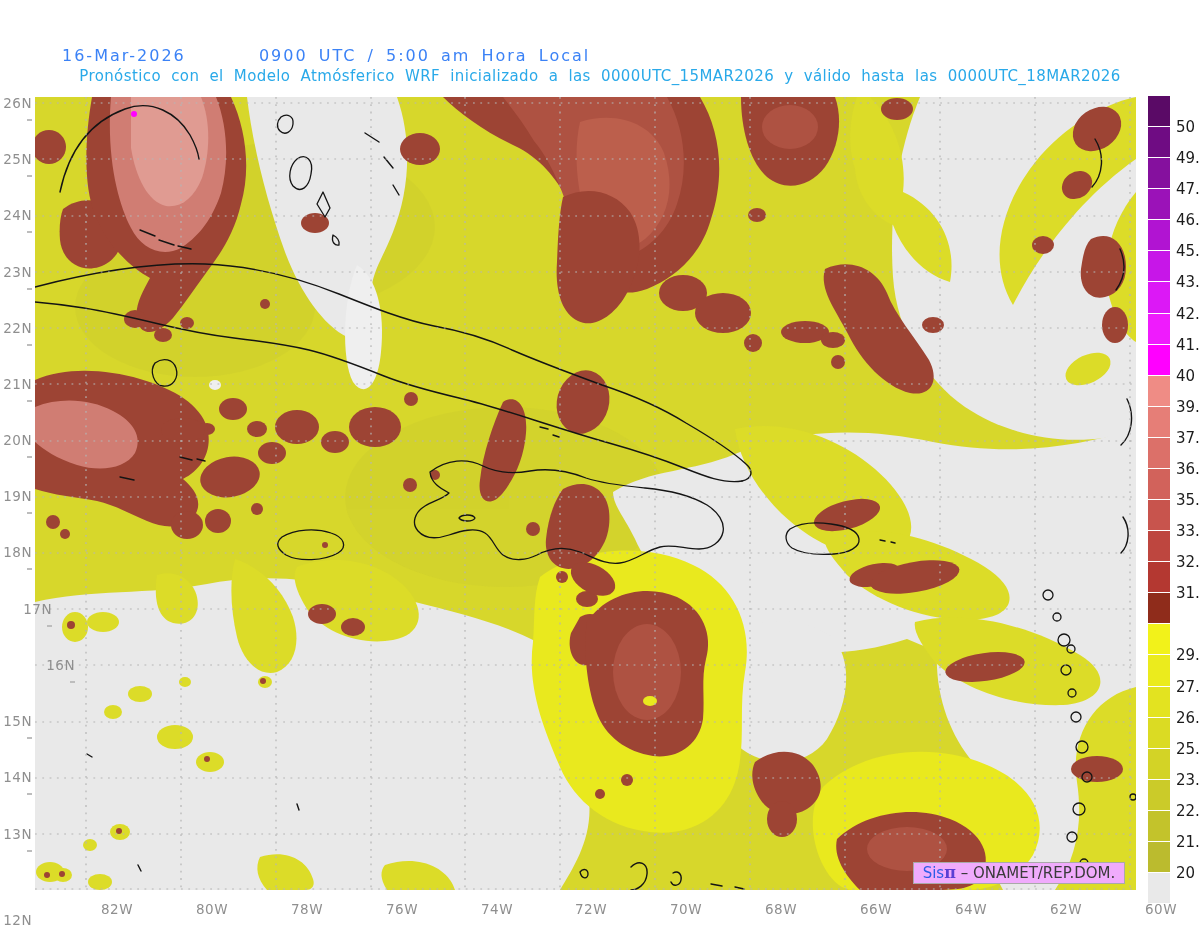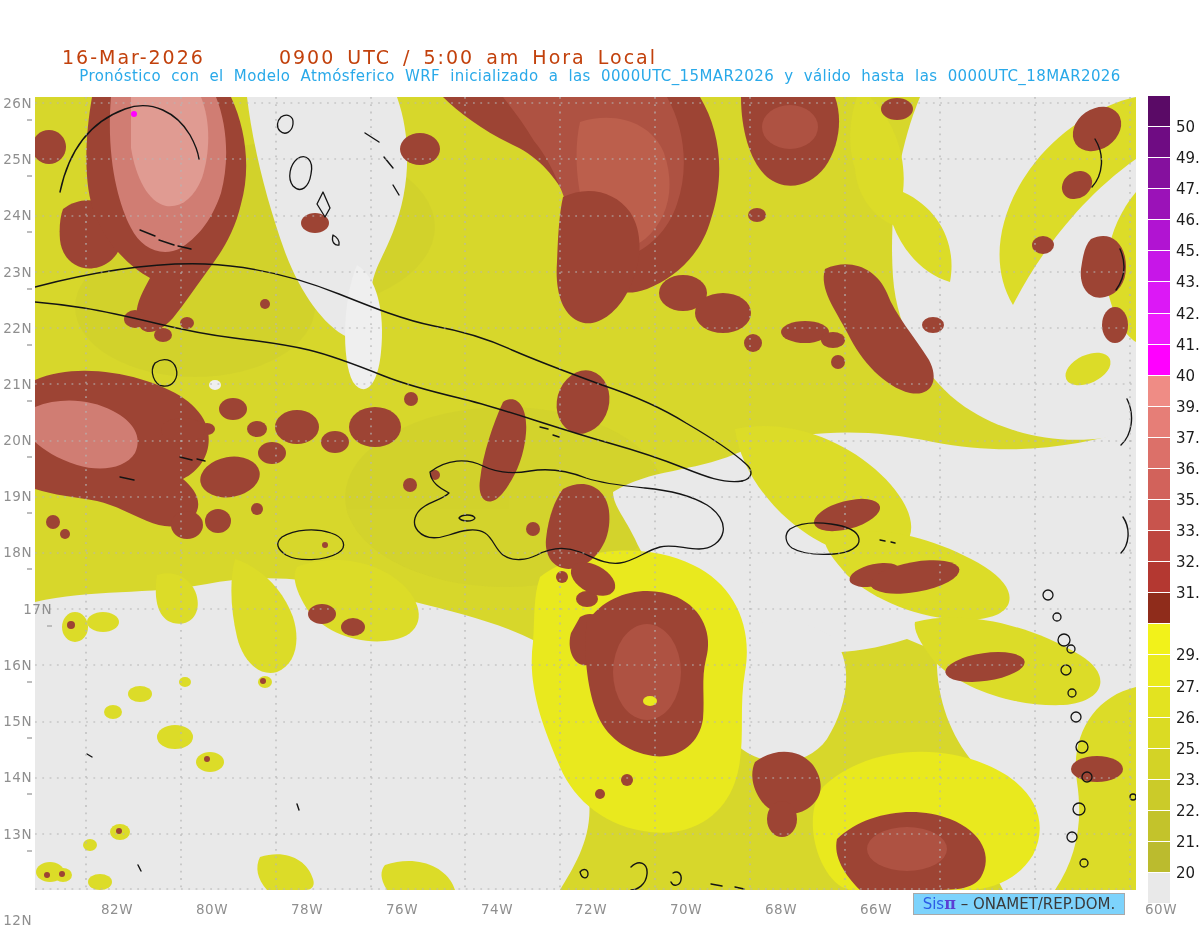--- a/index.html
+++ b/index.html
@@ -1,34 +1,34 @@
 <!DOCTYPE html>
 <html><head>
 <meta charset="utf-8">
 <style>
   html,body{margin:0;padding:0;background:#ffffff;}
   #stage{position:relative;width:1200px;height:927px;background:#ffffff;overflow:hidden;
          font-family:"DejaVu Sans","Liberation Sans",sans-serif;}
   .title{position:absolute;top:8px;left:0;width:1200px;text-align:center;
          font-size:26px;font-weight:300;letter-spacing:5px;color:#3a3a3a;}
-  .dateline{position:absolute;top:46px;left:62px;font-size:19px;letter-spacing:2px;
-            color:#c2410c;white-space:nowrap;}
+  .dateline{position:absolute;top:46px;left:62px;font-size:16px;letter-spacing:2px;
+            color:#3b82f6;white-space:nowrap;}
   .dateline .t2{margin-left:66px;word-spacing:4px;}
   .subtitle{position:absolute;top:67px;left:0;width:1200px;text-align:center;
             font-size:15px;letter-spacing:0.4px;word-spacing:5px;color:#29a9e9;}
   #map-svg{position:absolute;left:35px;top:97px;width:1101px;height:793px;}
   .lat-label{position:absolute;left:1px;width:31px;text-align:right;font-size:13.5px;
              color:#8f8f8f;line-height:16px;letter-spacing:0.5px;}
   .lat-label::after{content:"";display:inline-block;width:5px;height:2px;background:#bdbdbd;
              margin-left:3px;vertical-align:middle;}
   .lon-label{position:absolute;top:901px;width:44px;text-align:center;font-size:13.5px;
              color:#8f8f8f;letter-spacing:0.5px;margin-left:31px;}
   .cb-seg{position:absolute;width:22px;}
   .cb-label{position:absolute;font-size:15px;color:#1c1c1c;line-height:16px;}
-  #watermark{position:absolute;left:913px;top:893px;width:210px;height:20px;background:#7dd3fc;
+  #watermark{position:absolute;left:913px;top:862px;width:210px;height:20px;background:#f0abfc;
              border:1px solid #a9a9a9;font-size:15px;line-height:20px;text-align:center;
              color:#3a3a3a;white-space:nowrap;}
   #watermark .sis{color:#2b5ce6;}
   #watermark .pi{color:#5b3fd4;font-family:"DejaVu Serif","Liberation Serif",serif;
                  font-weight:bold;font-size:16px;}
   
   .f-base{fill:#d7d72b}.f-olive{fill:#c9c92e}.f-gray{fill:#e9e9e9}.f-pale{fill:#efefef}
   .f-ymid{fill:#dcdc28}.f-ybright{fill:#e9e91e}
   .f-brown{fill:#9d4434}.f-brown2{fill:#ae5242}.f-brown3{fill:#bc5f4c}
   .f-salmon{fill:#d07d73}.f-salmon2{fill:#e09b92}.f-mag{fill:#ff00ff}
@@ -273,21 +273,21 @@
       <div class="lat-label" style="top: 95px;">26N</div>
       <div class="lat-label" style="top: 151px;">25N</div>
       <div class="lat-label" style="top: 207px;">24N</div>
       <div class="lat-label" style="top: 264px;">23N</div>
       <div class="lat-label" style="top: 320px;">22N</div>
       <div class="lat-label" style="top: 376px;">21N</div>
       <div class="lat-label" style="top: 432px;">20N</div>
       <div class="lat-label" style="top: 488px;">19N</div>
       <div class="lat-label" style="top: 544px;">18N</div>
       <div class="lat-label" style="top: 601px; padding-left: 20px;">17N</div>
-      <div class="lat-label" style="top: 657px;">16N</div>
+      <div class="lat-label" style="top: 657px; padding-left: 43px;">16N</div>
       <div class="lat-label" style="top: 713px;">15N</div>
       <div class="lat-label" style="top: 769px;">14N</div>
       <div class="lat-label" style="top: 826px;">13N</div>
       <div class="lat-label" style="top: 912px;">12N</div>
     </div>
   <div id="lon-labels">
       <div class="lon-label" style="left: 64px;">82W</div>
       <div class="lon-label" style="left: 159px;">80W</div>
       <div class="lon-label" style="left: 254px;">78W</div>
       <div class="lon-label" style="left: 349px;">76W</div>

